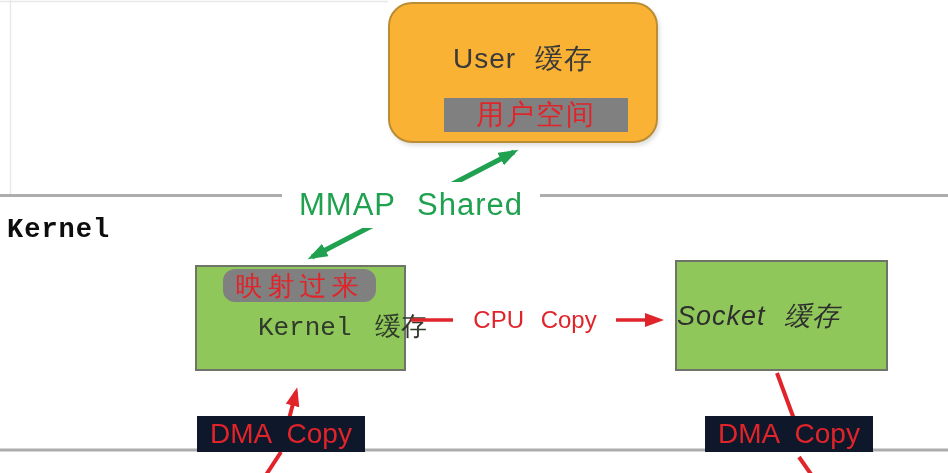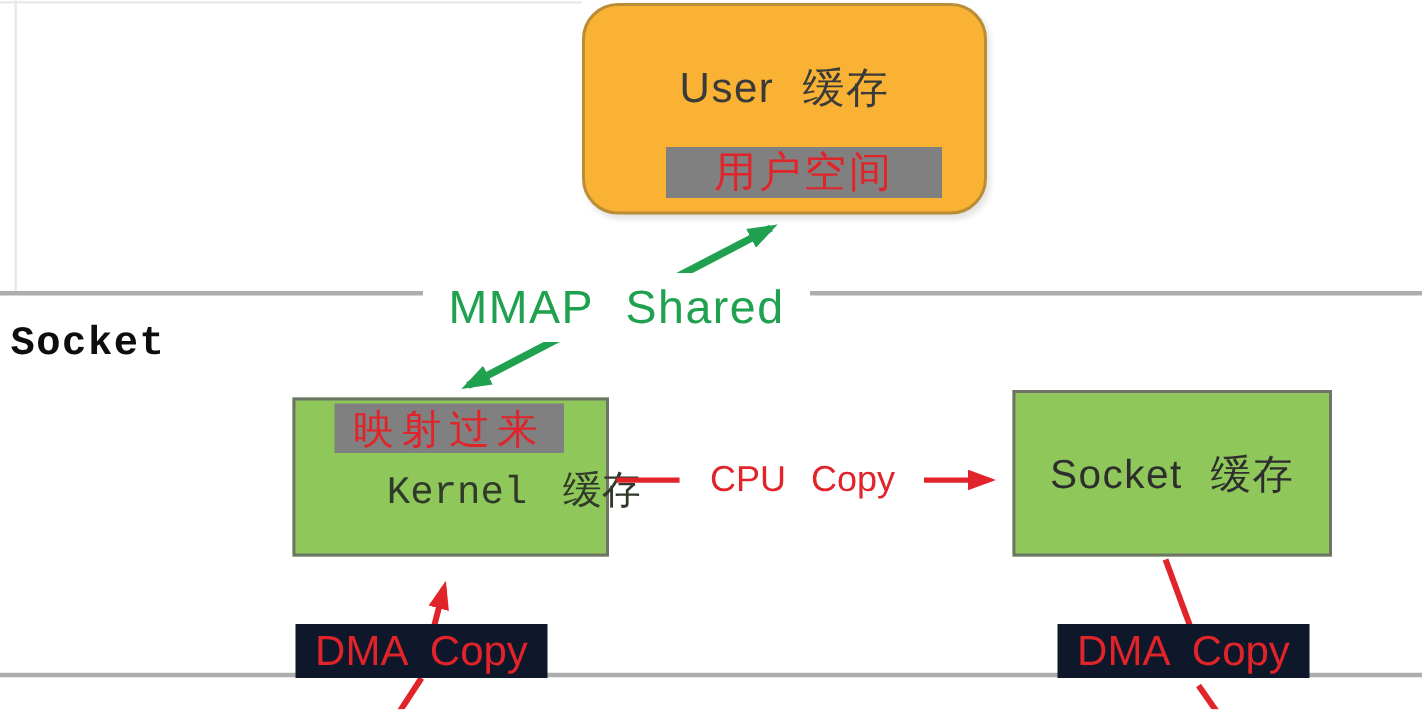--- a/index.html
+++ b/index.html
@@ -34,35 +34,35 @@
   .overlay-text{color:var(--red);font-size:28px;letter-spacing:2px;white-space:nowrap;}
 
   .kernel-box{
     left:195px;top:265px;width:211px;height:106px;
     background:var(--green_box);
     border:2px solid var(--green_box_border);
   }
   .kernel-overlay{
     position:absolute;left:26px;top:2px;width:153px;height:33px;
     background:var(--gray_bar);
-    display:flex;align-items:center;justify-content:center;
+    display:flex;align-items:center;justify-content:center;border-radius:12px;
   }
   .kernel-overlay .overlay-text{font-size:27px;letter-spacing:5px;}
   .kernel-title{
     position:absolute;top:42px;left:0;width:100%;
     text-align:center;
     font-family:"Liberation Mono", monospace;
     font-size:26px;color:#2f3a2a;word-spacing:8px;margin-left:42px;
   }
 
   .socket-box{
     left:675px;top:260px;width:213px;height:111px;
     background:var(--green_box);
     border:2px solid var(--green_box_border);
-    display:flex;align-items:center;justify-content:center;
+    display:flex;align-items:center;justify-content:flex-start;font-style:italic;
   }
   .socket-title{
     font-size:27px;color:#2e2e2e;letter-spacing:1px;word-spacing:10px;white-space:nowrap;
   }
 
   
   .mmap-label{
     left:282px;top:182px;width:258px;height:46px;
     background:#ffffff;
     display:flex;align-items:center;justify-content:center;
@@ -143,21 +143,21 @@
 
     <line class="stroke-red" stroke-width="4" x1="289" y1="419" x2="296" y2="392" marker-end="url(#arrow-red)"></line>
     <line class="stroke-red" stroke-width="4" x1="266" y1="475" x2="281" y2="452"></line>
 
     <line class="stroke-red" stroke-width="4" x1="777" y1="373" x2="794" y2="419"></line>
     <line class="stroke-red" stroke-width="4" x1="799" y1="457" x2="813" y2="477"></line>
   </svg>
 
   <div class="label mmap-label">MMAP Shared</div>
 
-  <div class="label kernel-section-label">Socket</div>
+  <div class="label kernel-section-label">Kernel</div>
 
   <div class="label cpu-copy-label">CPU Copy</div>
 
   <div class="label dma-label dma-left">DMA Copy</div>
 
   <div class="label dma-label dma-right">DMA Copy</div>
 
 </div>
 
 </body></html>

